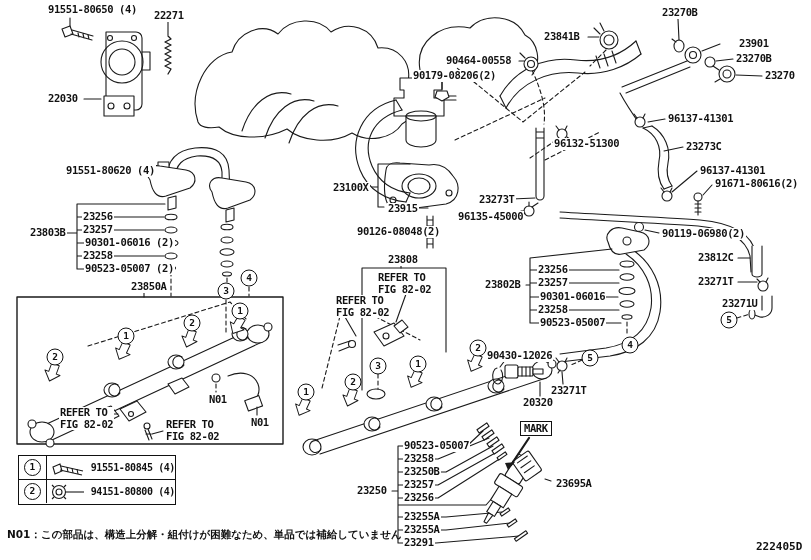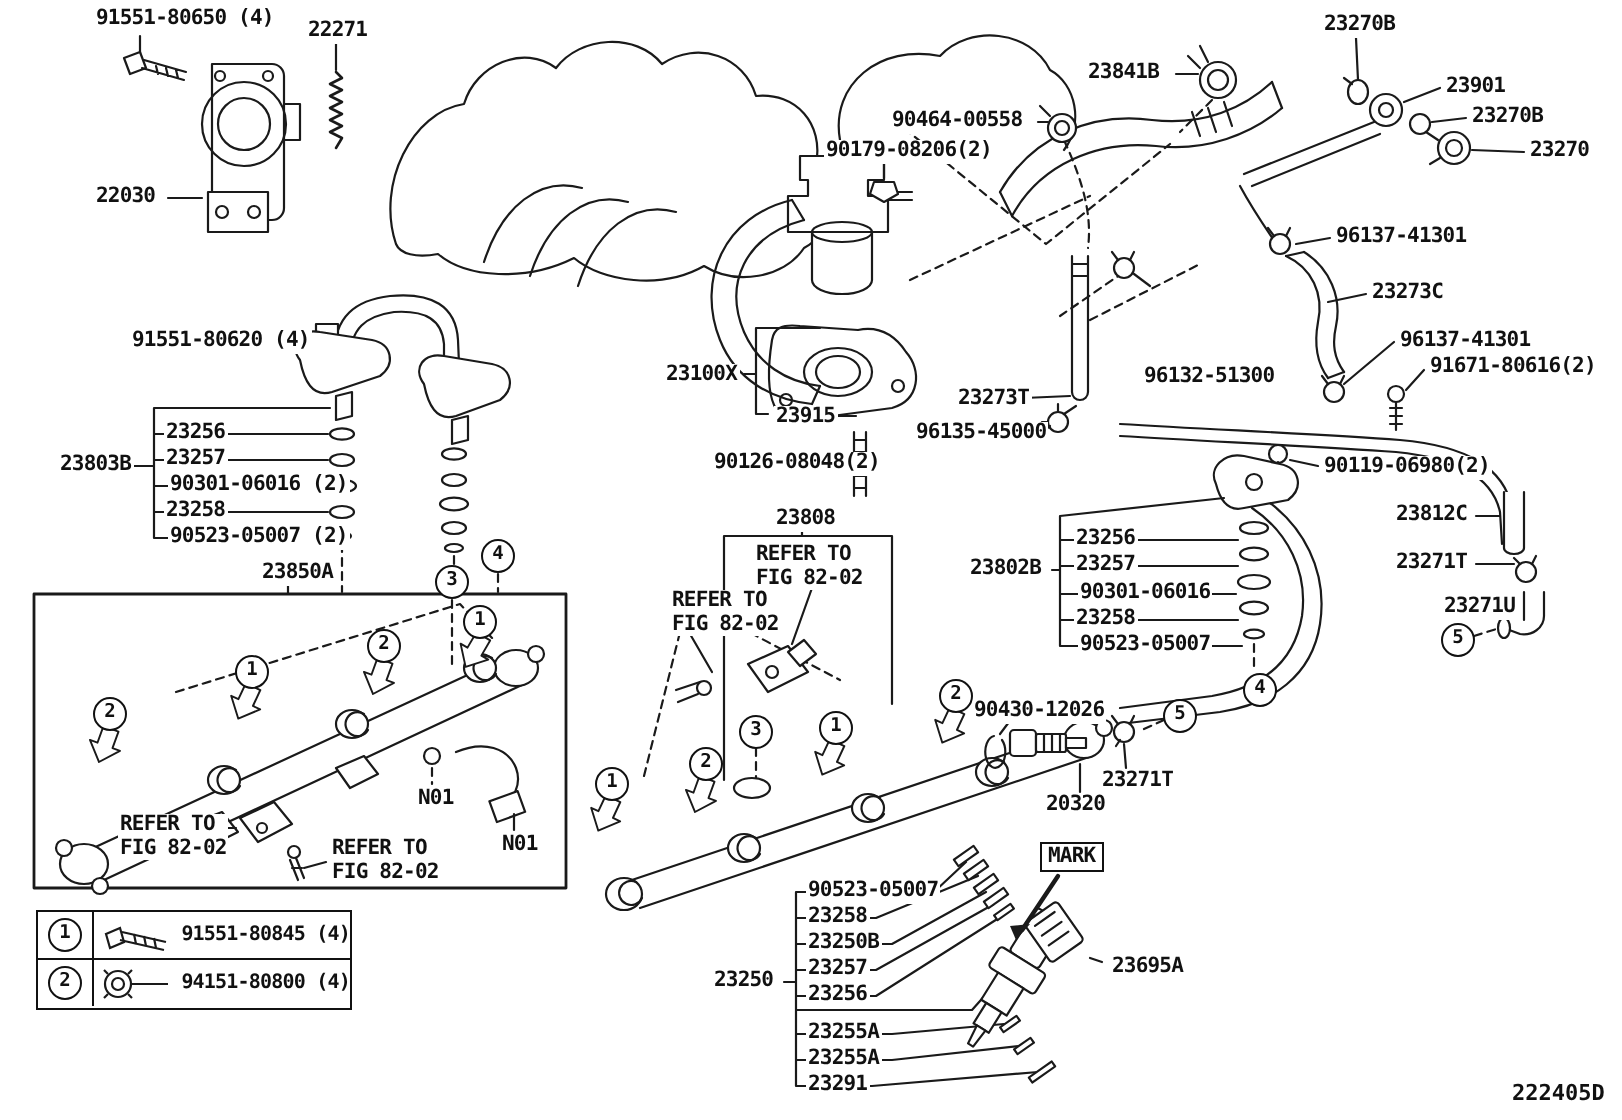--- a/index.html
+++ b/index.html
@@ -291,27 +291,27 @@
       <use href="#arr" transform="translate(480,356) rotate(115) scale(0.8)"></use>
     </g>
   </svg>
 
   <div id="labels-layer">
       <div class="plabel" style="left: 47px; top: 4px;">91551-80650 (4)</div>
       <div class="plabel" style="left: 153px; top: 10px;">22271</div>
       <div class="plabel" style="left: 47px; top: 93px;">22030</div>
       <div class="plabel" style="left: 543px; top: 31px;">23841B</div>
       <div class="plabel" style="left: 661px; top: 7px;">23270B</div>
-      <div class="plabel" style="left: 722px; top: 38px;">23901</div>
+      <div class="plabel" style="left: 738px; top: 38px;">23901</div>
       <div class="plabel" style="left: 735px; top: 53px;">23270B</div>
       <div class="plabel" style="left: 764px; top: 70px;">23270</div>
       <div class="plabel" style="left: 445px; top: 55px;">90464-00558</div>
       <div class="plabel" style="left: 412px; top: 70px;">90179-08206(2)</div>
       <div class="plabel" style="left: 667px; top: 113px;">96137-41301</div>
-      <div class="plabel" style="left: 571px; top: 138px; margin-top: 45px;">96132-51300</div>
+      <div class="plabel" style="left: 553px; top: 138px;">96132-51300</div>
       <div class="plabel" style="left: 685px; top: 141px;">23273C</div>
       <div class="plabel" style="left: 699px; top: 165px;">96137-41301</div>
       <div class="plabel" style="left: 714px; top: 178px;">91671-80616(2)</div>
       <div class="plabel" style="left: 332px; top: 182px;">23100X</div>
       <div class="plabel" style="left: 387px; top: 203px;">23915</div>
       <div class="plabel" style="left: 478px; top: 194px;">23273T</div>
       <div class="plabel" style="left: 457px; top: 211px;">96135-45000</div>
       <div class="plabel" style="left: 356px; top: 226px;">90126-08048(2)</div>
       <div class="plabel" style="left: 661px; top: 228px;">90119-06980(2)</div>
       <div class="plabel" style="left: 697px; top: 252px;">23812C</div>
@@ -399,14 +399,15 @@
               <circle cx="10" cy="9" r="3"></circle>
           <path d="M5,4 l-2,-2 M15,4 l2,-2 M5,14 l-2,2 M15,14 l2,2" fill="none"></path>
           <path d="M17,9 h18" fill="none"></path>
             </g>
           </svg>
       </div>
       <div class="lpart">94151-80800 (4)</div>
     </div>
   </div>
 
+  <div class="note" style="left:7px;top:528px">N01：この部品は、構造上分解・組付けが困難なため、単品では補給していません</div>
   <div class="figcode" style="left:756px;top:540px">222405D</div>
 </div>
 
 </body></html>

